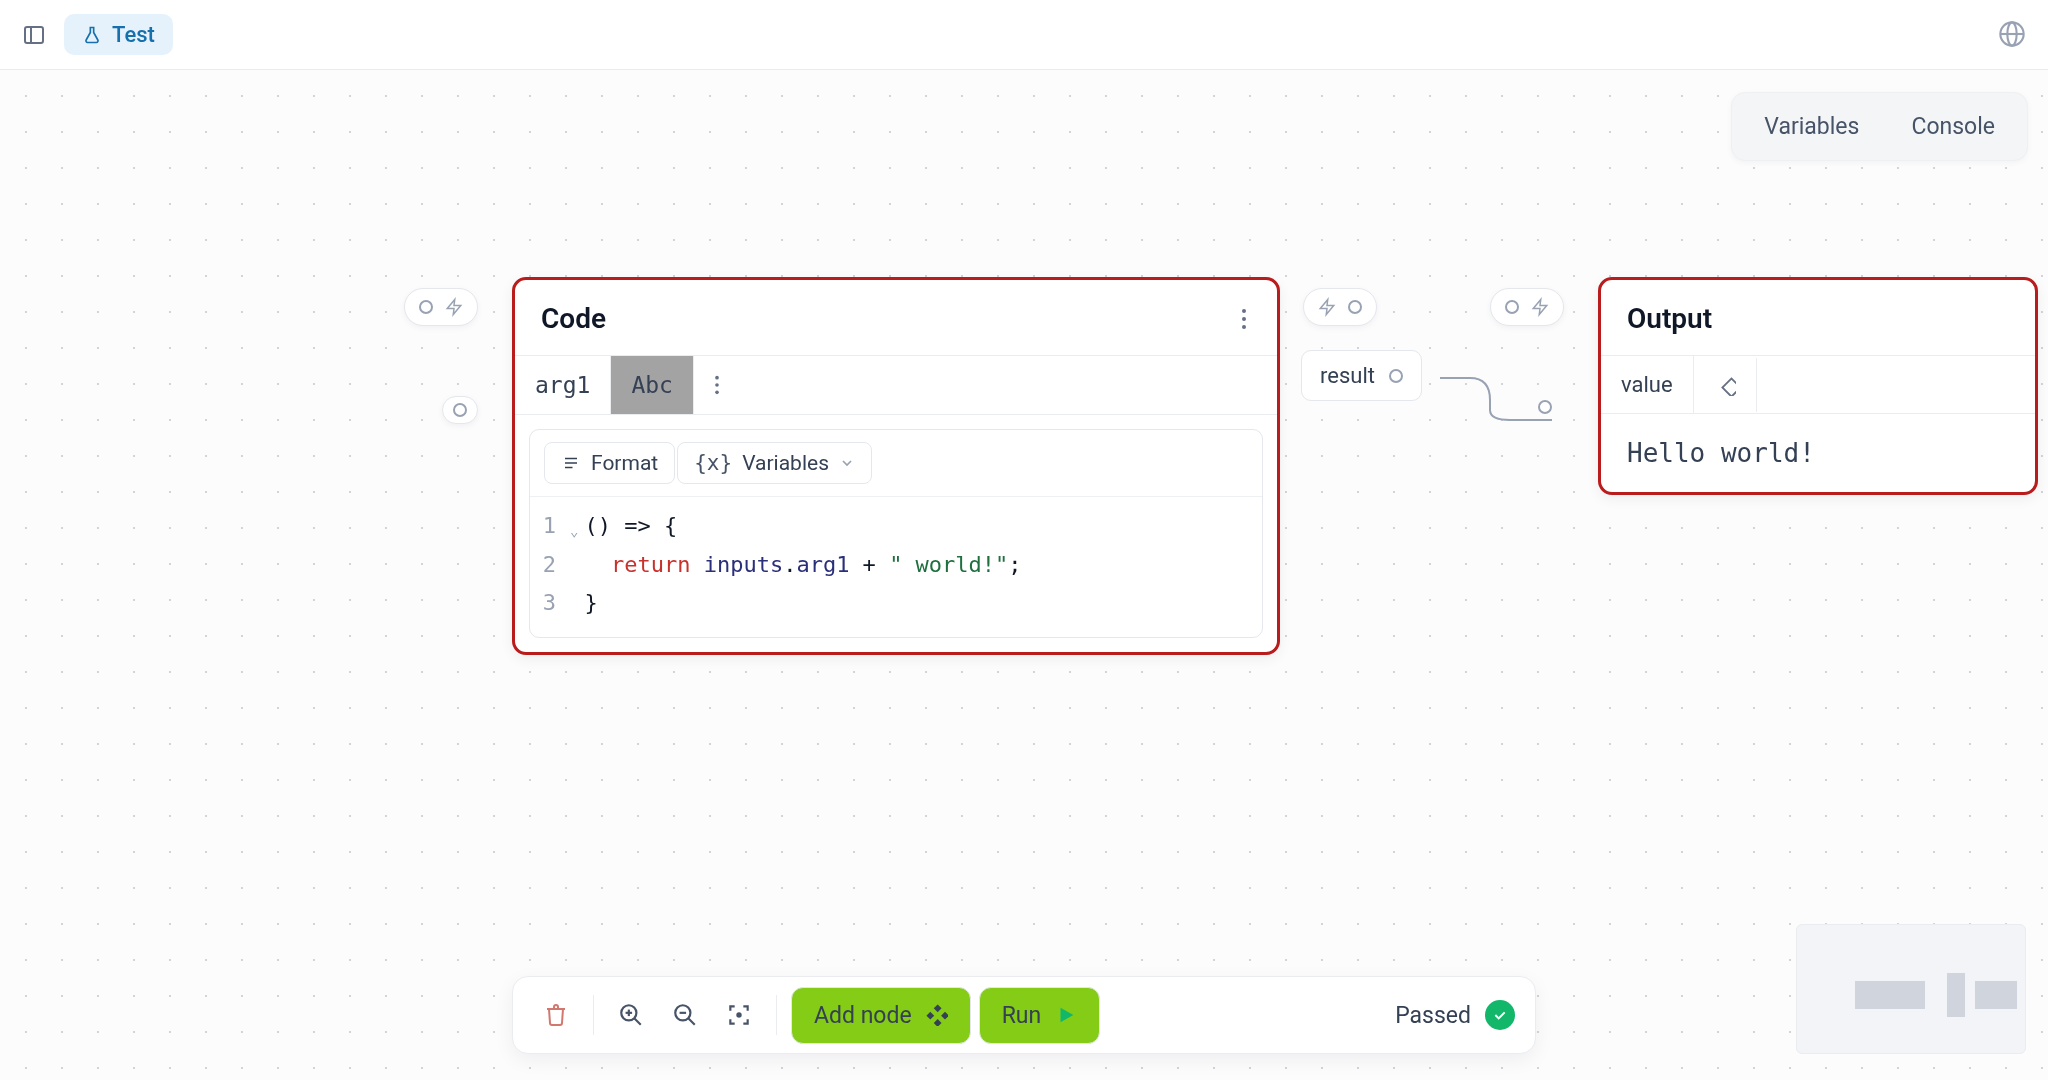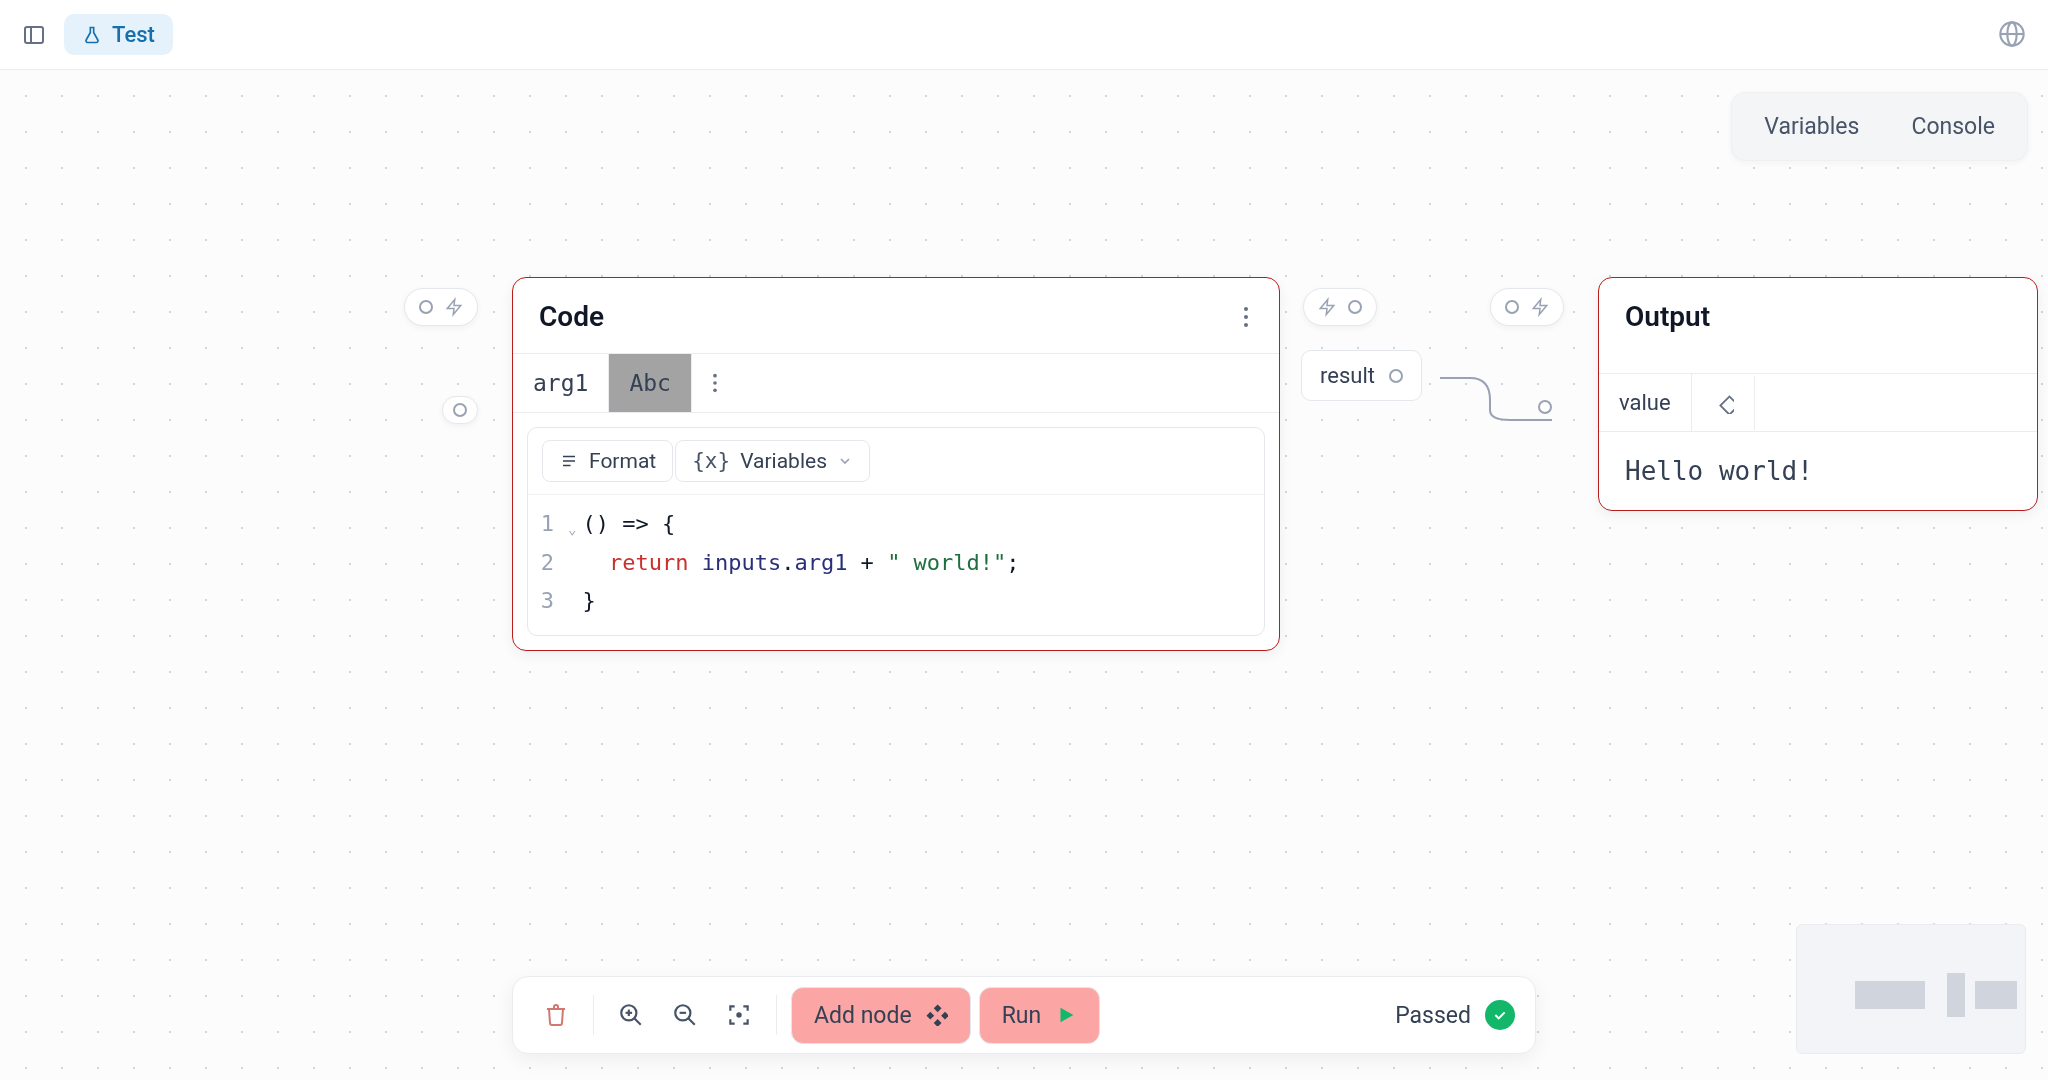--- a/index.html
+++ b/index.html
@@ -73,21 +73,21 @@
     font-size: 23px;
     color: #475467;
     border-radius: 10px;
     cursor: pointer;
   }
 
   
   .node {
     position: absolute;
     background: #fff;
-    border: 1px solid #b91c1c;
+    border: 3px solid #b91c1c;
     border-radius: 14px;
     box-shadow: 0 4px 14px rgba(16,24,40,0.06);
     z-index: 4;
   }
   .code-node { top: 277px; left: 512px; width: 768px; }
   .output-node { top: 277px; left: 1598px; width: 440px; }
 
   .node-header {
     display: flex; align-items: center; justify-content: space-between;
     padding: 22px 26px 20px;
@@ -186,21 +186,20 @@
   .wire-end-dot {
     position:absolute; top: 400px; left: 1538px;
     width:14px; height:14px; border:2px solid #98a2b3; border-radius:50%; background:#fff;
     z-index:3;
   }
 
   
   .output-row {
     display:flex; align-items:center;
     border-top:1px solid #eaecf0;
-    margin-top:20px;
   }
   .output-row .ocell { padding:16px 20px; border-right:1px solid #eaecf0; font-size:22px; color:#344054; display:flex; align-items:center; gap:8px;}
   .ocell.transform { flex:1; color:#98a2b3; border-right:none;}
   .diamond { color:#667085; }
   .output-body {
     padding: 24px 26px;
     font-family: ui-monospace, Menlo, Consolas, monospace;
     font-size:26px; color:#344054;
     border-top:1px solid #eaecf0;
   }
@@ -217,21 +216,21 @@
   .icon-btn {
     width:46px; height:46px; display:flex; align-items:center; justify-content:center;
     color:#475467; cursor:pointer; border-radius:8px;
   }
   .icon-btn.danger { color:#d1786f; }
   .divider { width:1px; height:40px; background:#eaecf0; margin:0 6px;}
   .pill-btn {
     display:flex; align-items:center; gap:14px;
     border:1px solid #e4e7ec; border-radius:12px;
     padding: 14px 22px; font-size:23px; color:#344054; cursor:pointer;
-    background:#fca5a5;
+    background:#84cc16;
   }
   .pill-btn.run svg { color:#12b76a; }
   .status {
     margin-left:auto; display:flex; align-items:center; gap:14px;
     font-size:23px; color:#344054;
   }
   .status .check {
     width:30px; height:30px; background:#12b76a; border-radius:50%;
     display:flex; align-items:center; justify-content:center; color:#fff;
   }

